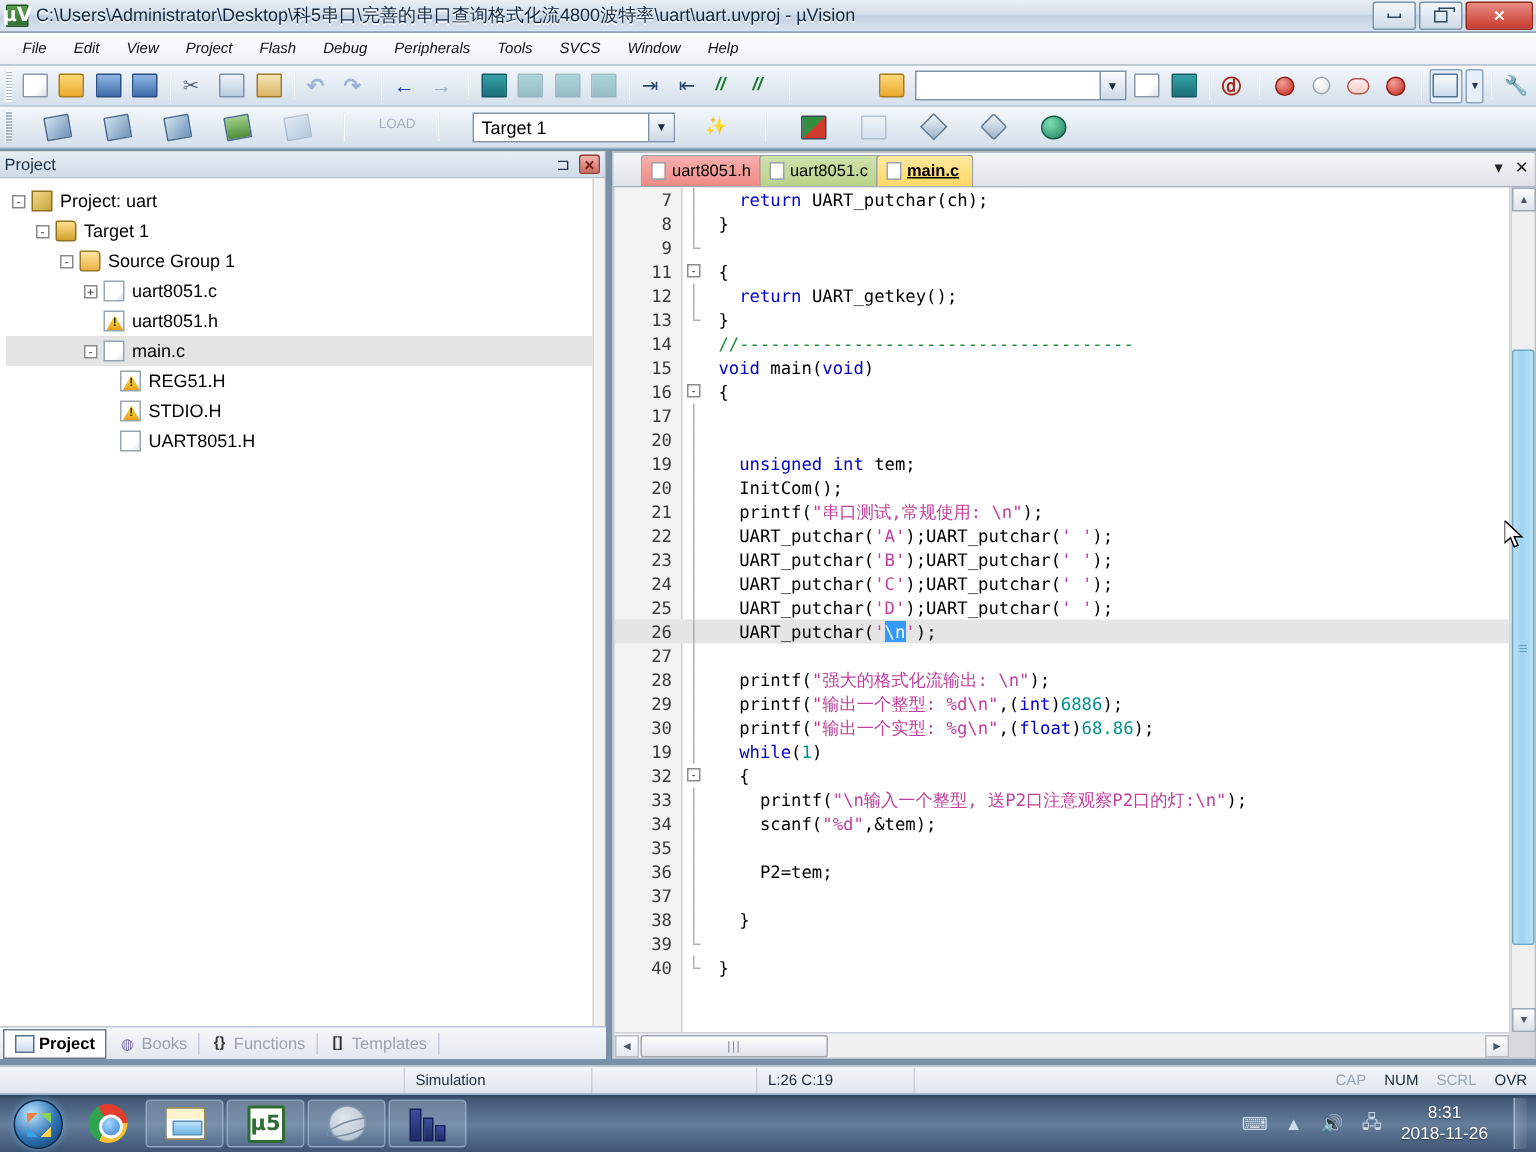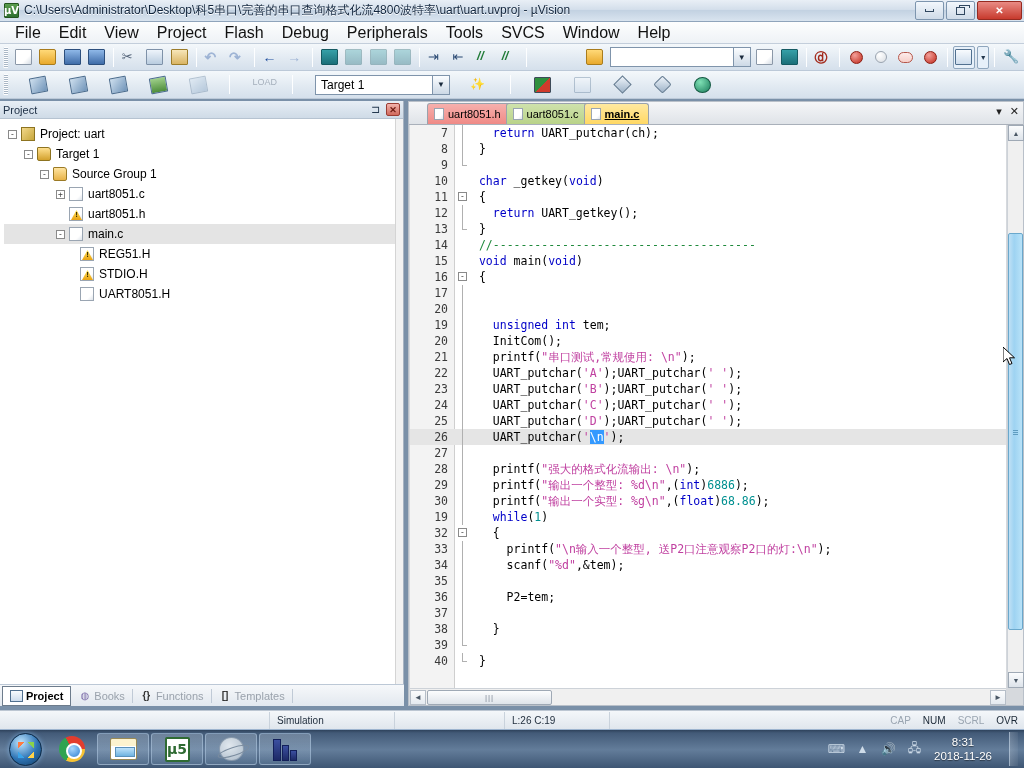--- a/index.html
+++ b/index.html
@@ -14,21 +14,21 @@
   .titlebar{
     position:absolute; left:0; top:0; width:1024px; height:22px;
     background:linear-gradient(to bottom,#e9eff6 0%,#d4dfeb 45%,#c3d2e2 50%,#d9e4ef 100%);
     border-bottom:1px solid #8fa4bb;
     display:flex; align-items:center; padding-left:4px;
   }
   .uv-logo{
     width:15px;height:15px;margin-right:5px;flex:0 0 auto;
     background:linear-gradient(to bottom,#5a9d4e,#2e7030);
     border:1px solid #24551f; border-radius:1px;
-    color:#fff; font-size:10px; font-weight:bold;
+    color:#fff; font-size:13px; font-weight:bold;
     display:flex;align-items:center;justify-content:center;
     font-family:"DejaVu Sans", sans-serif;
   }
   .title-text{
     font-size:12px; color:#10243c; white-space:nowrap; overflow:hidden;
     text-shadow:0 1px 0 #fff;
   }
   .winbtns{position:absolute;right:2px;top:1px;display:flex;gap:2px;}
   .winbtn{
     width:29px;height:19px;border:1px solid #7d95ae;border-radius:2px;
@@ -45,21 +45,21 @@
   .glyph-max:after{content:"";position:absolute;left:2px;top:-3px;width:9px;height:2px;border:1px solid #30475f;border-bottom:none;}
 
   
   .menubar{
     position:absolute;left:0;top:22px;width:1024px;height:22px;
     background:linear-gradient(to bottom,#fdfefe,#eef2f6);
     border-bottom:1px solid #c3cedb;
     display:flex;align-items:center;padding-left:6px;
   }
   .menu-item{
-    font-size:16px;color:#111;padding:2px 9px;cursor:default;
+    font-size:10px;color:#111;padding:2px 9px;cursor:default;font-style:italic;
   }
 
   
   .toolbar{
     position:absolute;left:0;width:1024px;height:27px;
     background:linear-gradient(to bottom,#f4f8fb 0%,#e2eaf2 55%,#d5e0ec 100%);
     border-bottom:1px solid #bcc9d8;
     display:flex;align-items:center;padding-left:3px;
   }
   .toolbar.row1{top:44px;}
@@ -683,21 +683,20 @@
       </div>
     </div>
 
     <div class="code-area">
       <div class="ln-gutter"></div>
       <div class="fold-col"></div>
       <div id="code-lines">
           <div class="code-line"><span class="ln">7</span><span class="fold-line"></span><span class="ctext">   <span class="kw">return</span> UART_putchar(ch);</span></div>
           <div class="code-line"><span class="ln">8</span><span class="fold-line"></span><span class="ctext"> }</span></div>
           <div class="code-line"><span class="ln">9</span><span class="fold-end"></span><span class="ctext"></span></div>
-          <div class="code-line"><span class="ln">10</span><span class="ctext"> <span class="kw">char</span> _getkey(<span class="kw">void</span>)</span></div>
           <div class="code-line"><span class="ln">11</span><span class="fold-box">-</span><span class="ctext"> {</span></div>
           <div class="code-line"><span class="ln">12</span><span class="fold-line"></span><span class="ctext">   <span class="kw">return</span> UART_getkey();</span></div>
           <div class="code-line"><span class="ln">13</span><span class="fold-end"></span><span class="ctext"> }</span></div>
           <div class="code-line"><span class="ln">14</span><span class="ctext"> <span class="cmt">//--------------------------------------</span></span></div>
           <div class="code-line"><span class="ln">15</span><span class="ctext"> <span class="kw">void</span> main(<span class="kw">void</span>)</span></div>
           <div class="code-line"><span class="ln">16</span><span class="fold-box">-</span><span class="ctext"> {</span></div>
           <div class="code-line"><span class="ln">17</span><span class="fold-line"></span><span class="ctext"></span></div>
           <div class="code-line"><span class="ln">20</span><span class="fold-line"></span><span class="ctext"></span></div>
           <div class="code-line"><span class="ln">19</span><span class="fold-line"></span><span class="ctext">   <span class="kw">unsigned int</span> tem;</span></div>
           <div class="code-line"><span class="ln">20</span><span class="fold-line"></span><span class="ctext">   InitCom();</span></div>

